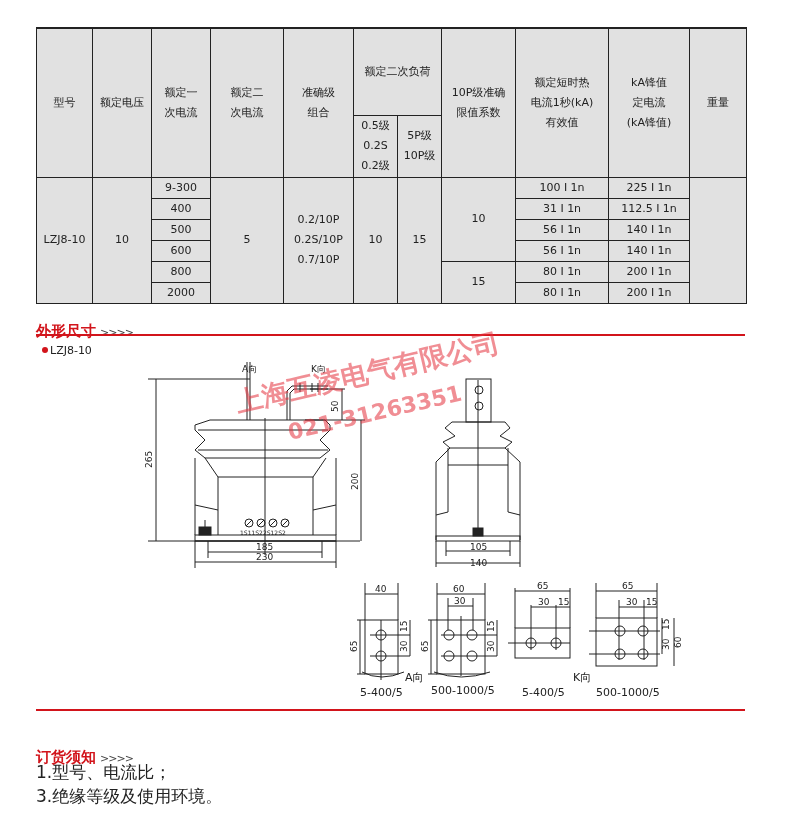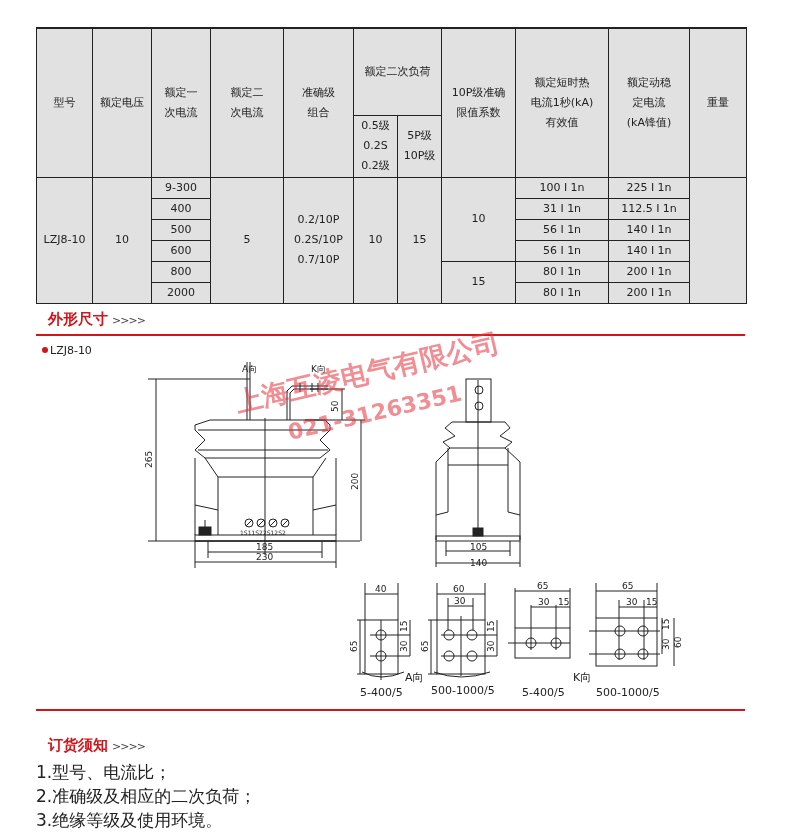--- a/index.html
+++ b/index.html
@@ -4,21 +4,21 @@
 <style>
   html, body { margin: 0; padding: 0; background: #ffffff; }
   body { width: 786px; height: 839px; position: relative; overflow: hidden;
          font-family: "DejaVu Sans", "Liberation Sans", sans-serif; color: #222; }
   .spec-table { position: absolute; left: 36px; top: 27px; width: 710px;
                 border-collapse: collapse; background: #e1e1e1; font-size: 11px; table-layout: fixed; }
   .spec-table td, .spec-table th { border: 1.5px solid #222; text-align: center; vertical-align: middle;
                 font-weight: normal; padding: 0; line-height: 20px; }
   .spec-table .hdr-top th { border-top: 2px solid #222; }
   .multi { display:block; }
-  .section-title { position: absolute; left: 48px; font-size: 15px; font-weight: bold; color: #d2141b; }
+  .section-title { position: absolute; left: 36px; font-size: 15px; font-weight: bold; color: #d2141b; margin-top: 12px; }
   .section-title .chev { color: #444; font-weight: normal; font-size: 11px; letter-spacing: -1px; margin-left: 4px; }
   .red-rule { position: absolute; left: 36px; width: 709px; height: 2px; background: #d2141b; }
   .model-label { position: absolute; left: 42px; top: 344px; font-size: 11px; color: #222; }
   .model-label .dot { display:inline-block; width:6px; height:6px; border-radius:50%; background:#d2141b; margin-right:2px; vertical-align: 1px;}
   .drawing { position: absolute; left: 0; top: 0; }
   .dim-text { font-family: "DejaVu Sans", sans-serif; font-size: 9px; fill: #222; }
   .cap-text { font-family: "DejaVu Sans", sans-serif; font-size: 11px; fill: #222; }
   .watermark { font-family: "DejaVu Sans", sans-serif; font-weight: bold; fill: #e5323e; opacity: 0.55; }
   .notes { position: absolute; left: 36px; top: 762px; font-size: 17px; color: #222; }
   .notes div { height: 24px; line-height: 20px; }
@@ -60,21 +60,21 @@
     <th rowspan="2">
           <span class="multi">10P级准确</span>
           <span class="multi">限值系数</span>
         </th>
     <th rowspan="2">
           <span class="multi">额定短时热</span>
           <span class="multi">电流1秒(kA)</span>
           <span class="multi">有效值</span>
         </th>
     <th rowspan="2">
-          <span class="multi">额定动稳</span>
+          <span class="multi">kA锋值</span>
           <span class="multi">定电流</span>
           <span class="multi">(kA锋值)</span>
         </th>
     <th rowspan="2">重量</th>
   </tr>
   <tr style="height:62px">
     <th>
           <span class="multi">0.5级</span>
           <span class="multi">0.2S</span>
           <span class="multi">0.2级</span>
@@ -314,15 +314,14 @@
 </svg>
 
 <div class="red-rule" style="top:709px"></div>
 
 <div class="section-title" style="top:736px">
   <span>订货须知</span><span class="chev">&gt;&gt;&gt;&gt;</span>
 </div>
 
 <div class="notes">
   <div>1.型号、电流比；</div>
-  <div>2.准确级及相应的二次负荷；</div>
   <div>3.绝缘等级及使用环境。</div>
 </div>
 
 </body></html>

